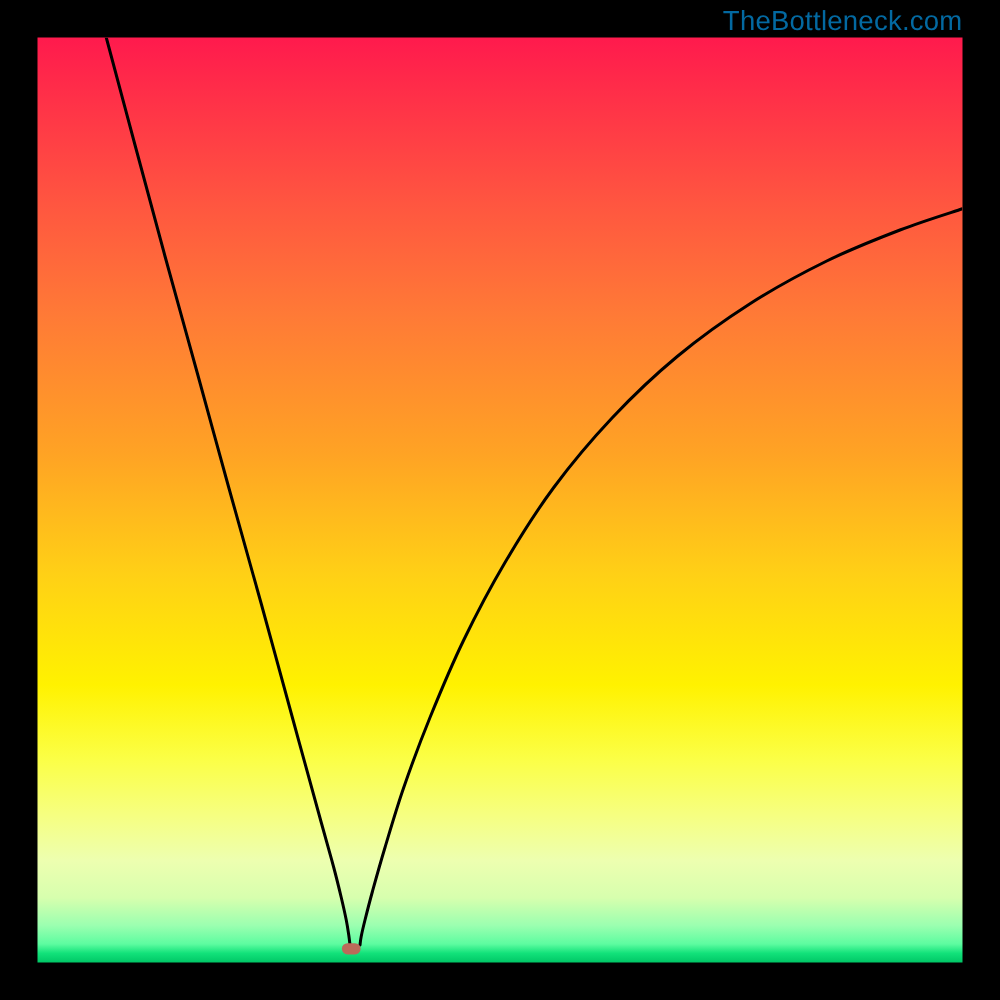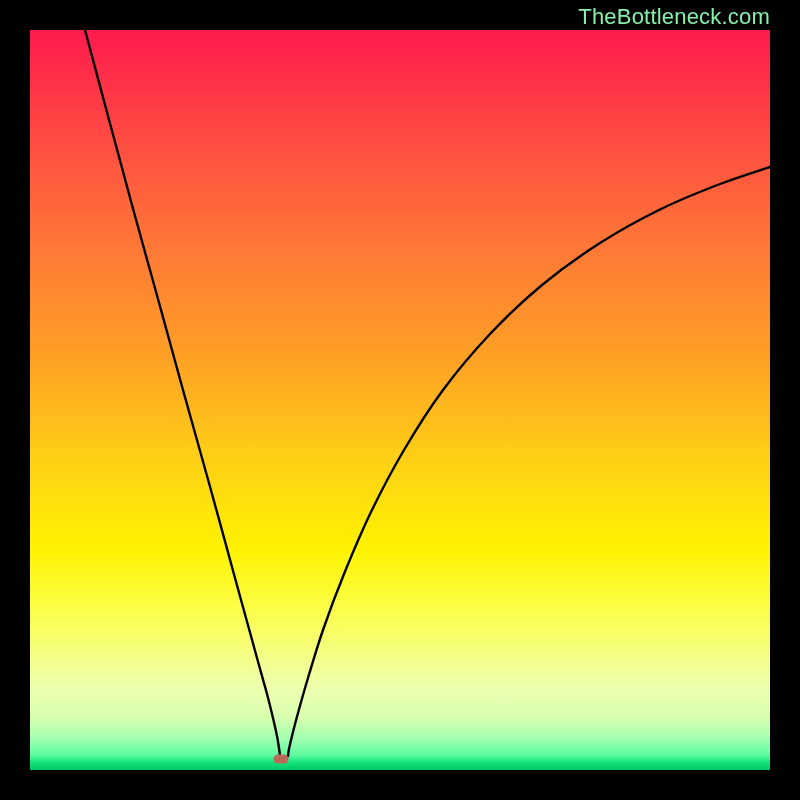--- a/index.html
+++ b/index.html
@@ -55,21 +55,21 @@
     background: #bb6a59;
     border-radius: 5px;
     transform: translate(-50%, -50%);
   }
   .watermark {
     position: absolute;
     top: 4px;
     right: 30px;
     font-family: Arial, Helvetica, sans-serif;
     font-size: 22px;
-    color: #86efac;
+    color: #0369a1;
     letter-spacing: 0.2px;
   }
 </style>
 </head>
 <body>
 
 <div class="frame">
   <div class="watermark">TheBottleneck.com</div>
 
   <div class="plot-area">

